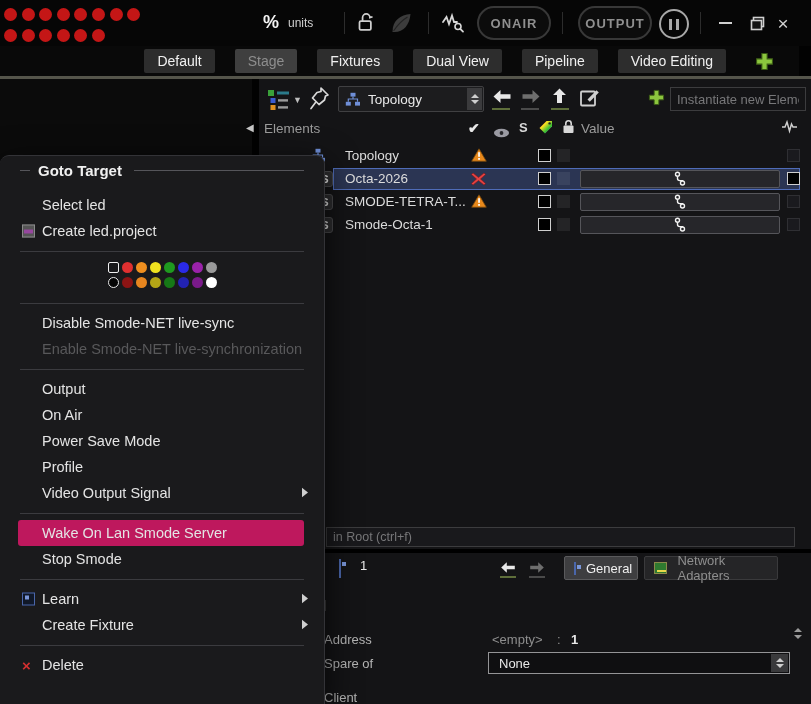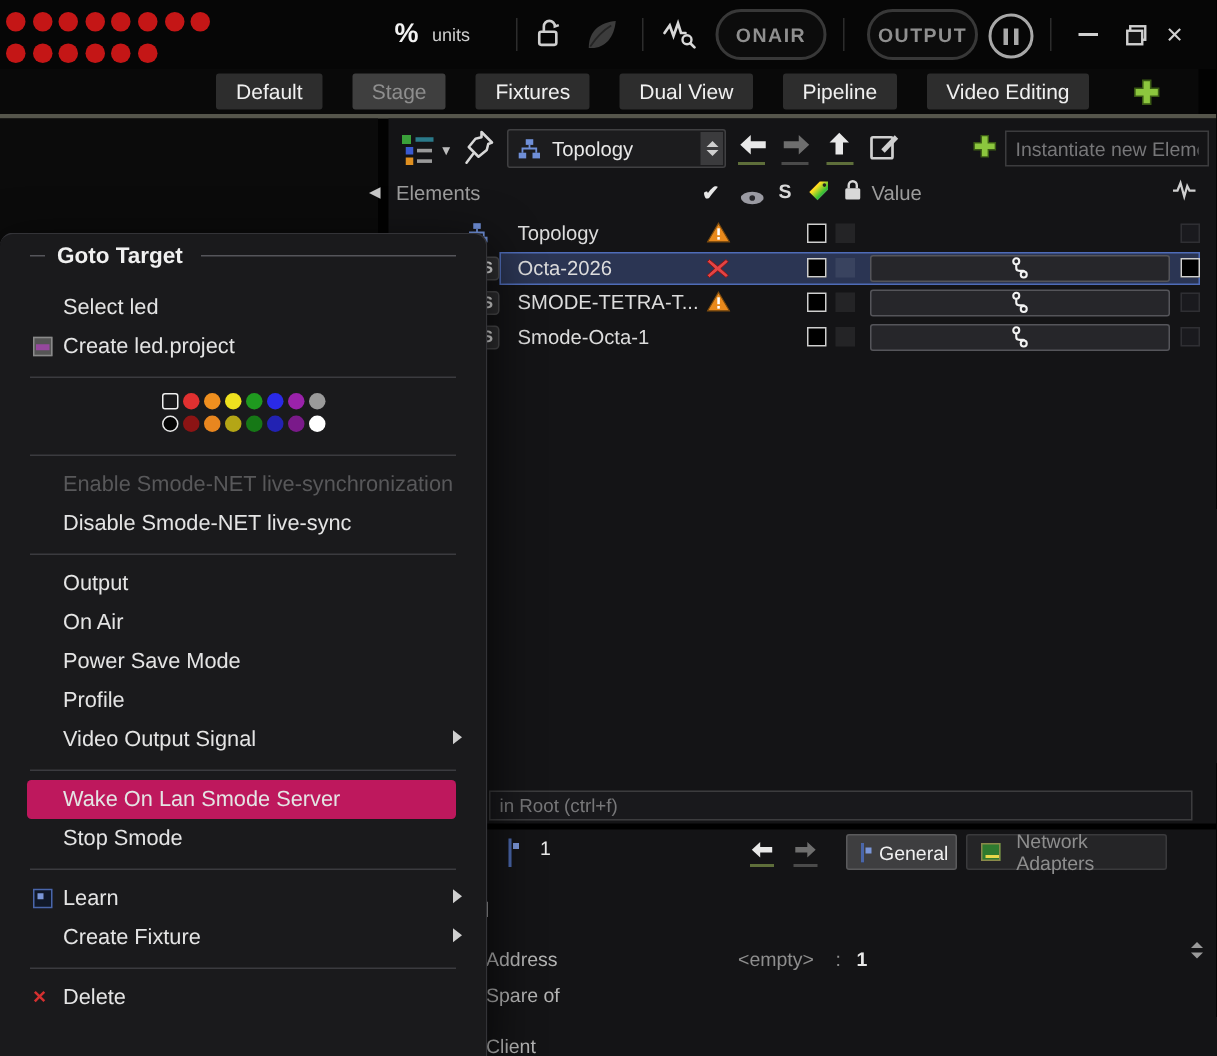--- a/index.html
+++ b/index.html
@@ -412,20 +412,27 @@
   <span class="ilabel" style="left:324px;top:632px;">Address</span>
   <span class="abs ivalue" style="left:492px;top:632px;">&lt;empty&gt;</span>
   <span class="abs ivalue" style="left:557px;top:632px;">:</span>
   <span class="abs" style="left:571px;top:632px;color:#e8e8e8;font-size:13px;font-weight:bold;">1</span>
   <span class="spincol" style="left:794px;top:628px;">
       <i class="tri-up"></i>
       <i class="tri-dn"></i>
     </span>
 
   <span class="ilabel" style="left:324px;top:656px;">Spare of</span>
+  <div class="spareof">
+    <span class="val">None</span>
+    <div class="spinbox" style="width:17px;background:#3a3a3c;">
+        <i class="tri-up"></i>
+        <i class="tri-dn"></i>
+      </div>
+  </div>
 
   <span class="ilabel" style="left:324px;top:690px;">Client</span>
 
   <div class="menu" id="ctxMenu">
       <div class="m-header">
         <i class="pre"></i>
         <span>Goto Target</span>
         <i class="post"></i>
       </div>
       <div class="m-item">
@@ -458,25 +465,25 @@
           <i class="sw" style="background: rgb(180, 166, 22);"></i>
           <i class="sw" style="background: rgb(22, 120, 22);"></i>
           <i class="sw" style="background: rgb(34, 34, 178);"></i>
           <i class="sw" style="background: rgb(122, 26, 138);"></i>
           <i class="sw" style="background: rgb(255, 255, 255);"></i>
         </div>
       </div>
       <div class="m-sep">
         <i></i>
       </div>
+      <div class="m-item">
+        <span>Disable Smode-NET live-sync</span>
+      </div>
       <div class="m-item disabled">
         <span>Enable Smode-NET live-synchronization</span>
-      </div>
-      <div class="m-item">
-        <span>Disable Smode-NET live-sync</span>
       </div>
       <div class="m-sep">
         <i></i>
       </div>
       <div class="m-item">
         <span>Output</span>
       </div>
       <div class="m-item">
         <span>On Air</span>
       </div>

